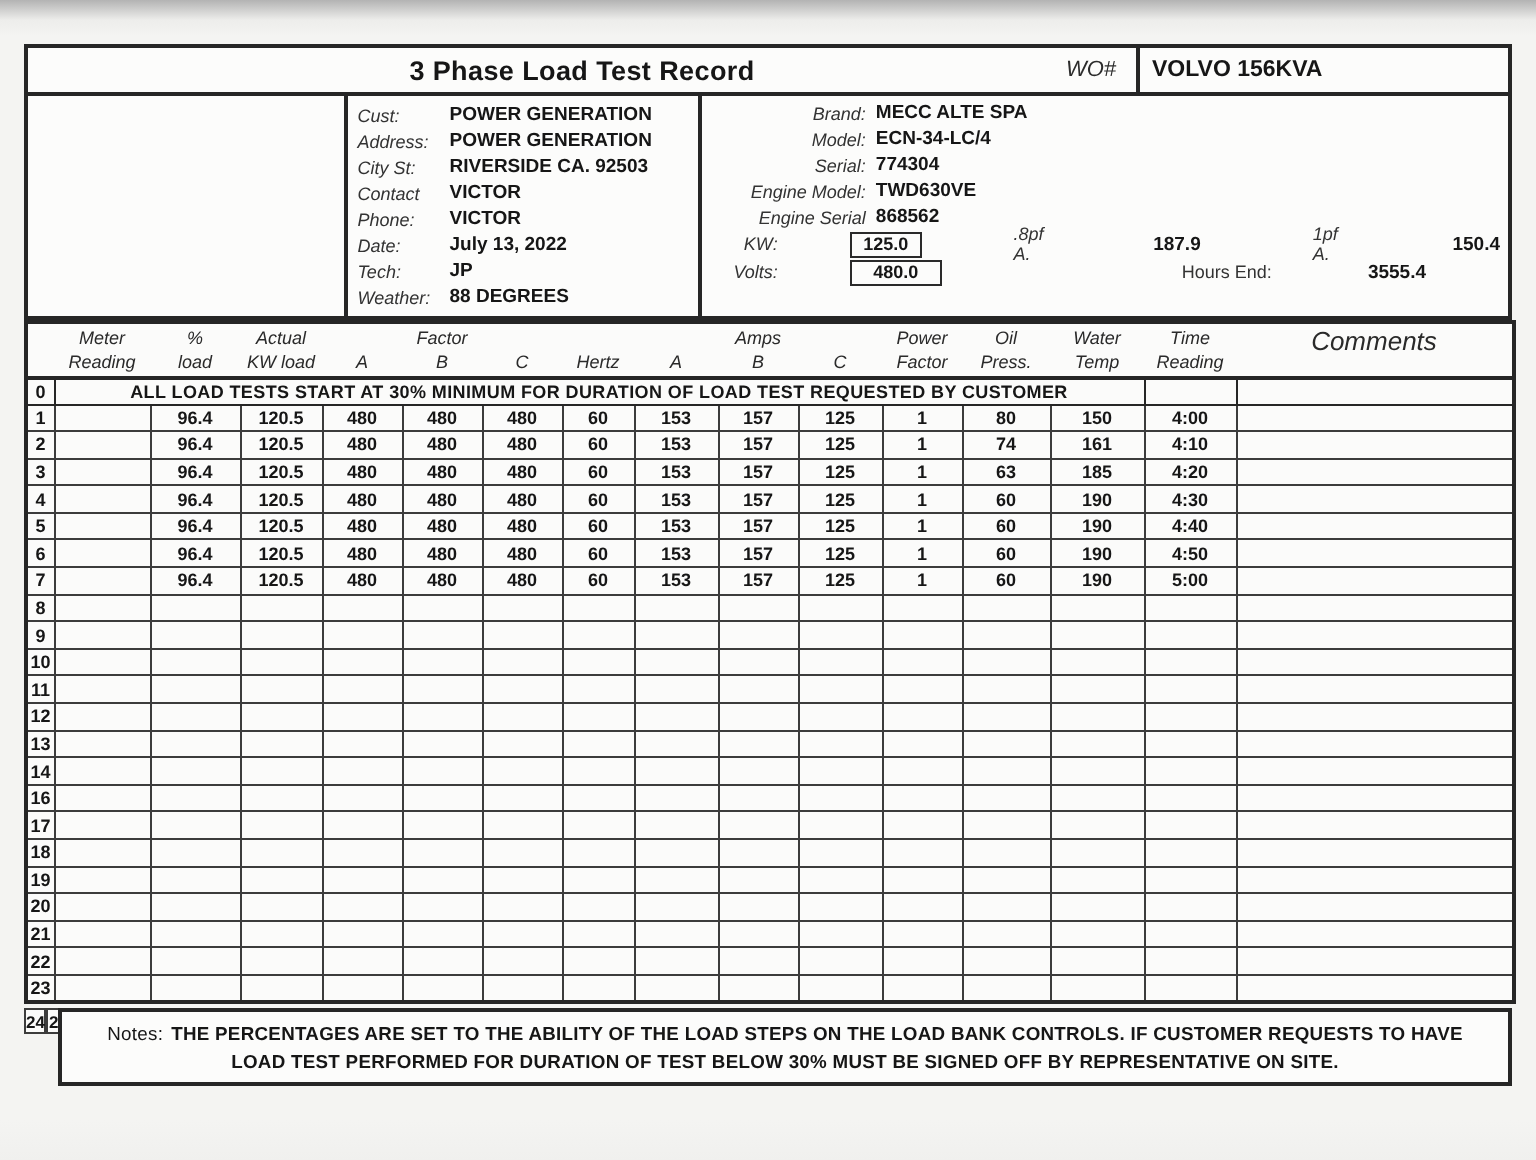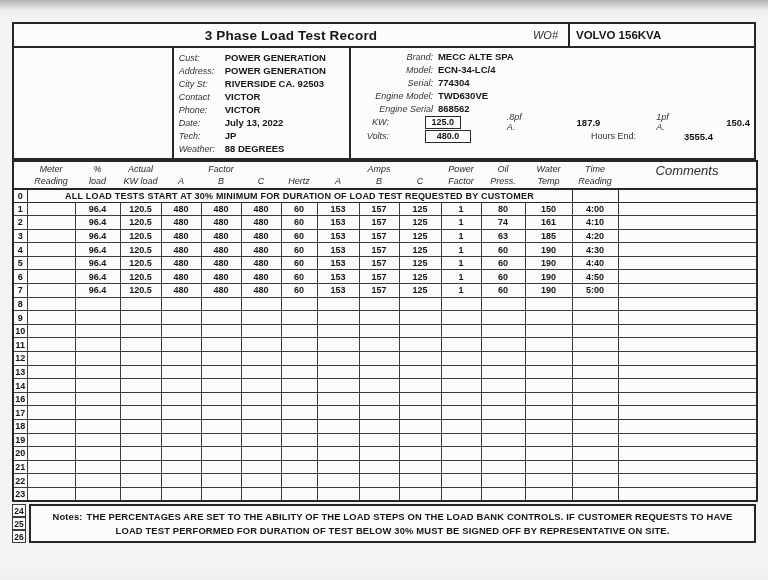--- a/index.html
+++ b/index.html
@@ -45,25 +45,25 @@
   tr.notice-tr{height:13px;}
   tr.notice-tr td{border:1.5px solid #262626;}
   td.notice{font-weight:bold;font-size:9.3px;letter-spacing:.2px;text-align:center;}
   tbody tr.data-tr{height:13.6px;}
   tbody td{font-weight:bold;}
   td.num{font-weight:bold;font-size:8.5px;}
   td.time{text-align:right;padding-right:3px;}
 
   
   .notes-row{display:flex;margin-top:2px;height:39px;}
-  .notes-nums{width:14px;display:flex;flex-direction:column;flex:none;}
+  .notes-nums{width:14px;display:flex;flex-direction:row;flex:none;}
   .note-num{height:11px;border:1px solid #3c3c3c;background:#fbfbfa;font-weight:bold;font-size:8.5px;display:flex;align-items:center;justify-content:center;}
   .notes-box{flex:1;margin-left:3px;border:2px solid #262626;background:#fcfcfb;box-sizing:border-box;display:flex;align-items:center;justify-content:center;padding:2px 10px;}
   .notes-text{font-weight:bold;font-size:9.4px;line-height:14px;text-align:center;letter-spacing:.15px;}
-  .notes-label{font-weight:bold;font-size:9.4px;margin-right:4px;margin-top:24px;}
+  .notes-label{font-weight:normal;font-size:9.4px;margin-right:4px;margin-top:24px;}
 </style>
 </head>
 <body>
 
 <div class="photo">
   <div class="form">
 
     <div class="title-row">
       <div class="title-left">
         <div class="form-title">3 Phase Load Test Record</div>

